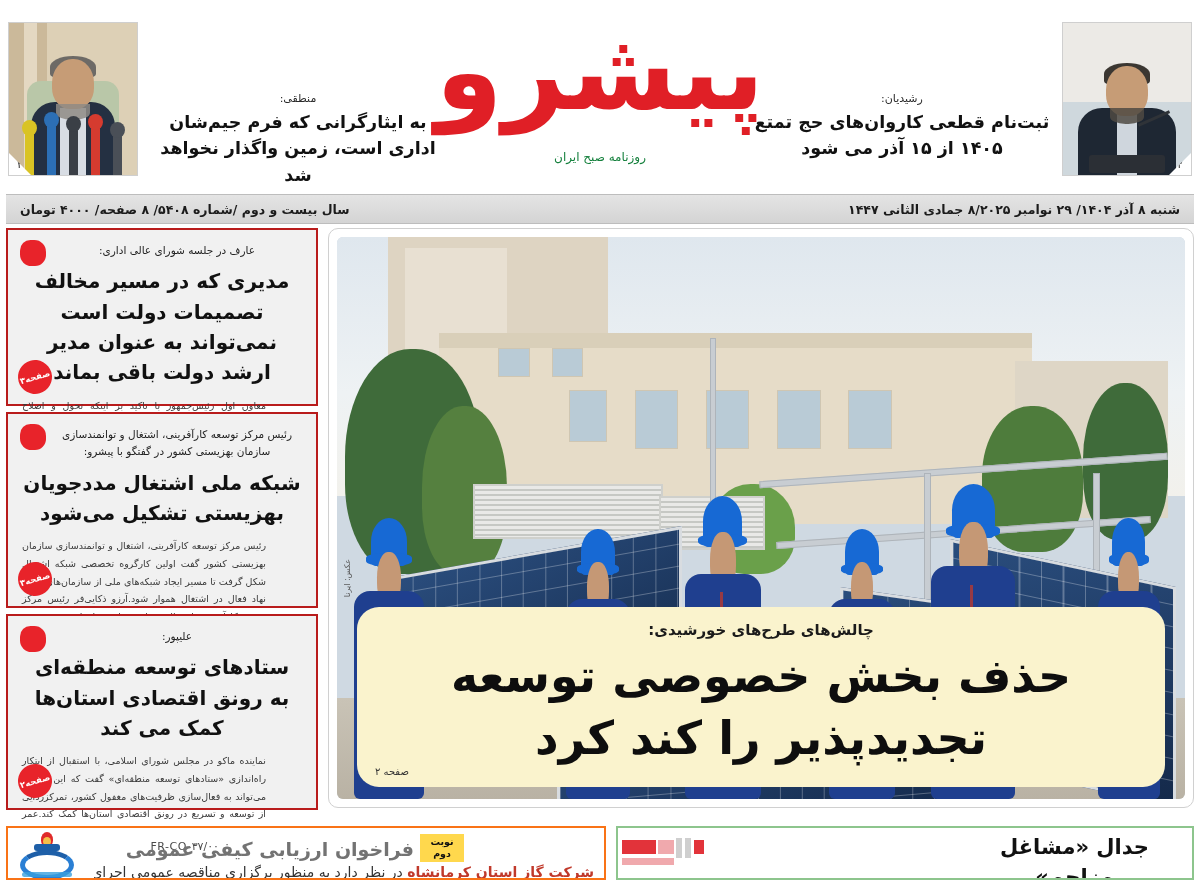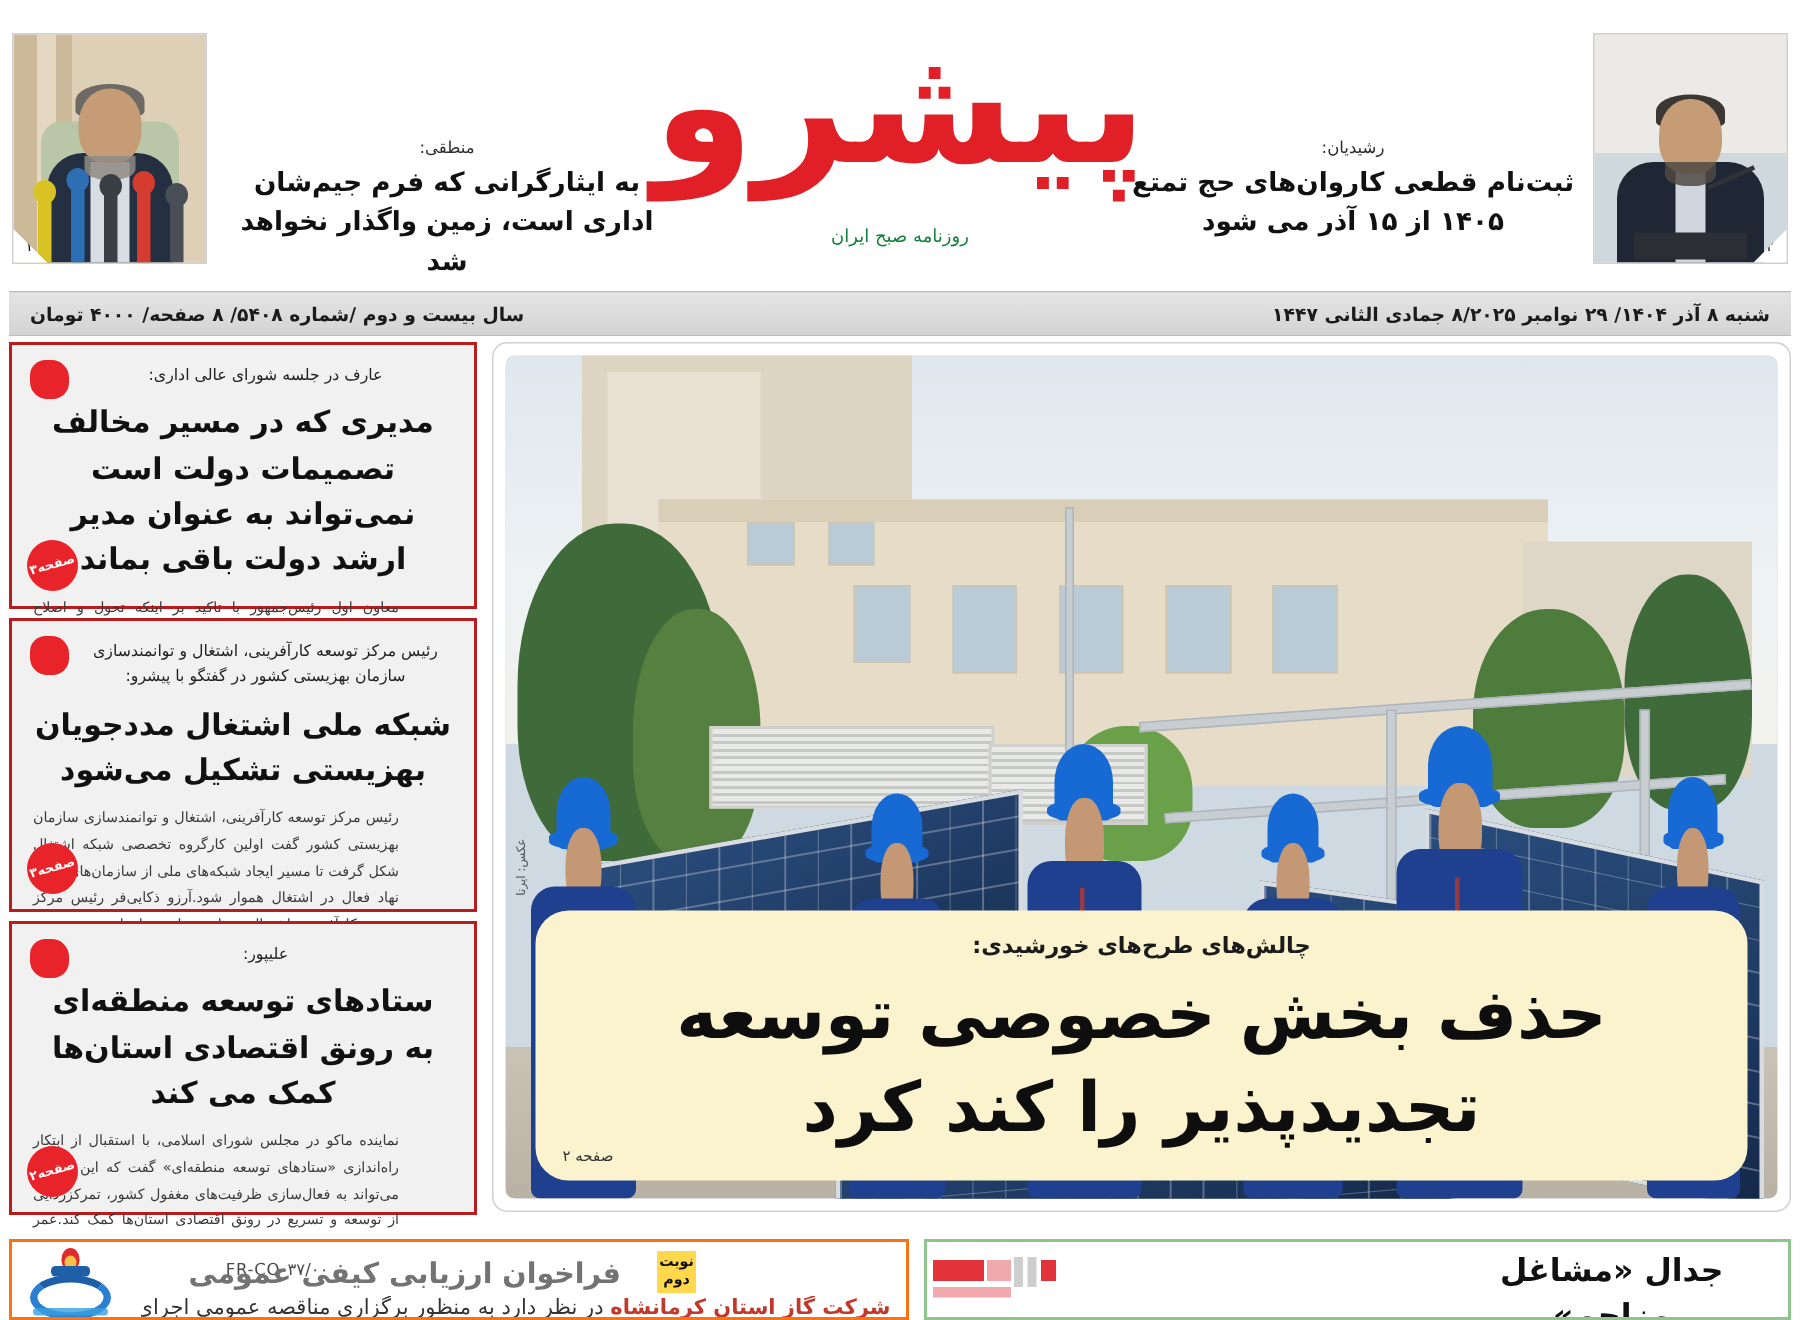--- a/index.html
+++ b/index.html
@@ -184,21 +184,21 @@
   }
   .ad-title{
     position:absolute;right:190px;top:10px;
     font-size:19px;font-weight:bold;color:#737373;white-space:nowrap;
   }
   .ad-ref{
     position:absolute;right:385px;top:12px;font-size:11px;color:#4a4a4a;
     direction:ltr;letter-spacing:.5px;
   }
   .ad-badge{
-    position:absolute;right:140px;top:6px;width:26px;height:28px;
+    position:absolute;right:140px;top:6px;width:44px;height:28px;
     background:#ffd84d;color:#111;font-size:9.5px;font-weight:bold;
     display:flex;align-items:center;justify-content:center;text-align:center;line-height:1.25;
   }
   .ad-body{
     position:absolute;right:10px;left:86px;top:36px;
     font-size:14px;color:#333;text-align:center;white-space:nowrap;overflow:hidden;
   }
   .ad-body b{color:#c0392b;}
   .ad-logo{position:absolute;left:8px;top:4px;width:62px;height:46px;}
   .ad-logo .flame{position:absolute;left:50%;top:0;width:12px;height:15px;margin-left:-6px;

